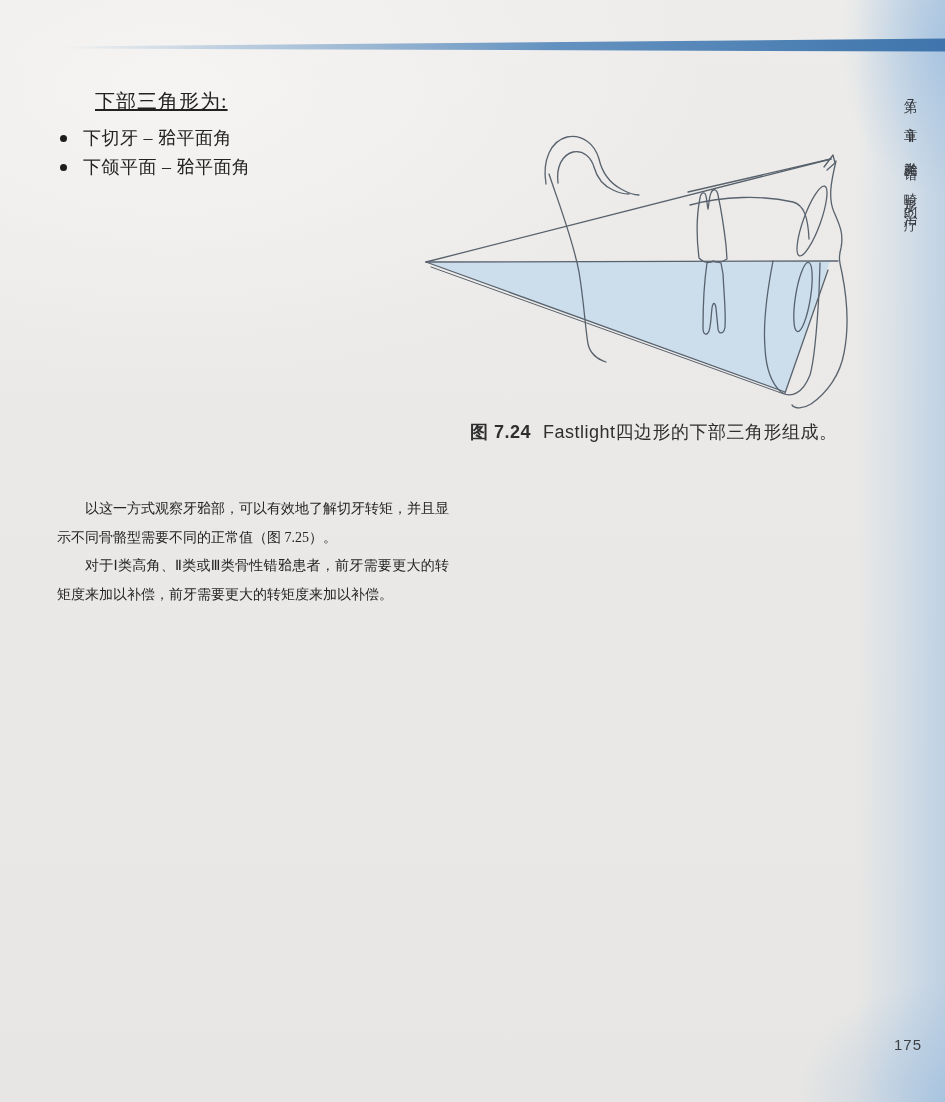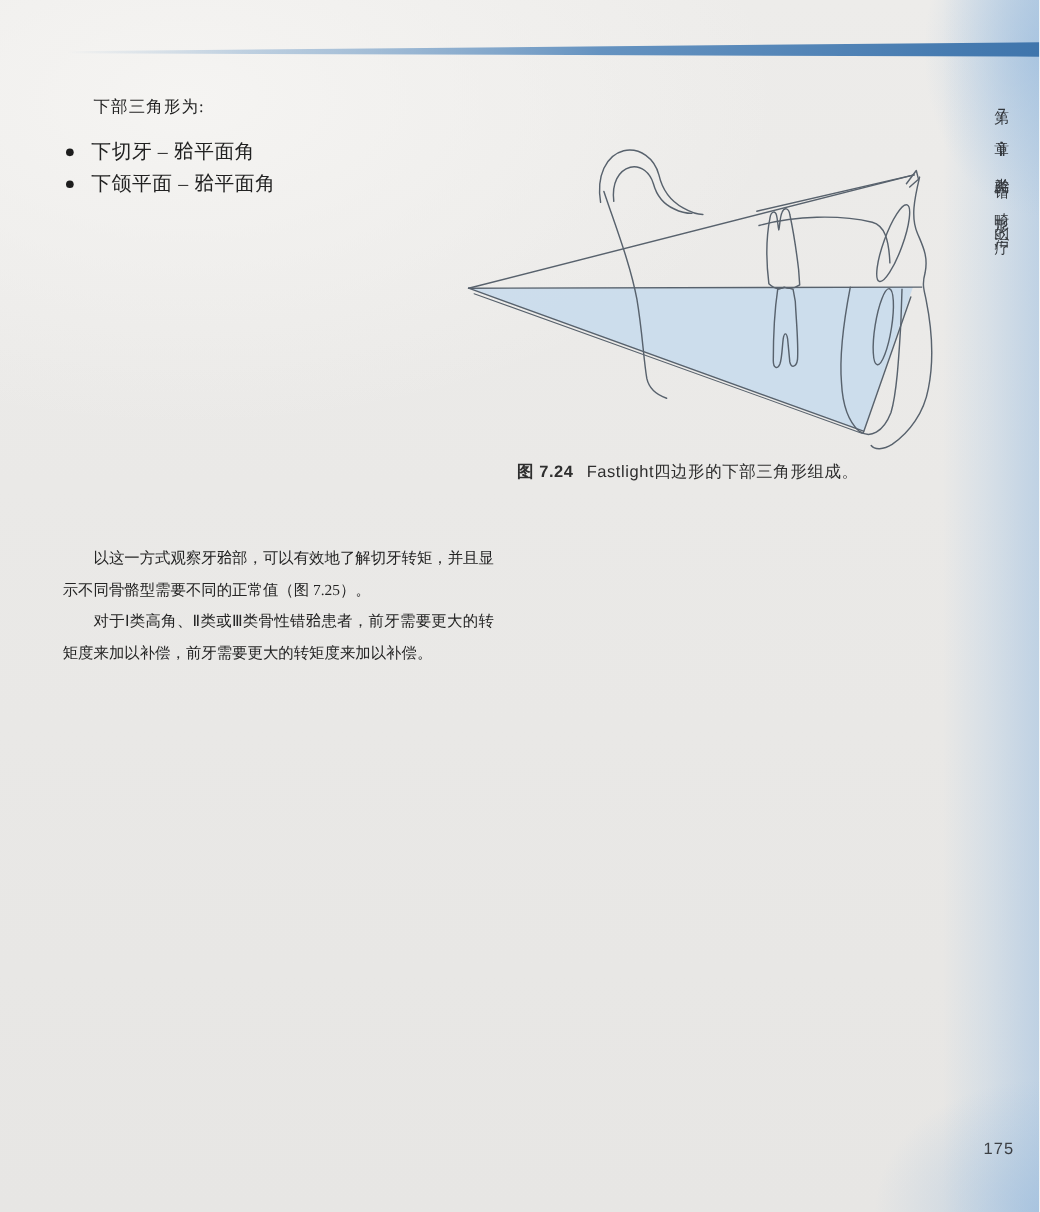--- a/index.html
+++ b/index.html
@@ -27,37 +27,37 @@
     background:radial-gradient(ellipse 200px 160px at 100% 100%, rgba(150,185,220,0.55) 0%, rgba(150,185,220,0) 75%);
   }
   .swoosh{position:absolute;left:0;top:34px;width:945px;height:24px;}
   .chapter-tab{
     position:absolute;top:90px;right:26px;height:330px;
     writing-mode:vertical-rl;text-orientation:upright;
     font-family:"Liberation Sans", sans-serif;
     font-size:13.5px;letter-spacing:6px;color:#33373c;
   }
   .intro-heading{
-    position:absolute;left:85px;top:88px;
-    font-size:15px;letter-spacing:1px;color:#222;
+    position:absolute;left:95px;top:88px;
+    font-size:20px;letter-spacing:1px;color:#222;text-decoration:underline;
   }
   .bullet-list{position:absolute;left:60px;top:124px;width:380px;}
   .bullet-item{
     display:flex;align-items:flex-start;
     font-size:18px;line-height:28.5px;letter-spacing:0.5px;color:#222;
   }
   .bullet-dot{
     width:7px;height:7px;border-radius:50%;background:#1d1d1d;
     margin:11px 16px 0 0;flex:0 0 auto;
   }
   .figure-wrap{position:absolute;left:423px;top:112px;width:452px;height:302px;}
   .figure-caption{
     position:absolute;left:458px;top:420px;width:400px;
     font-family:"Liberation Sans", sans-serif;
-    font-size:15px;color:#2e2e2e;letter-spacing:0.5px;padding-left:12px;
+    font-size:18px;color:#2e2e2e;letter-spacing:0.5px;padding-left:12px;
   }
   .figure-caption .cap-label{font-weight:bold;margin-right:12px;}
   .col{position:absolute;top:495px;font-size:14px;line-height:28.6px;
        text-align:justify;color:#242424;}
   .col p{margin:0;}
   .col p.indent{text-indent:2em;}
   .col-left{left:57px;width:392px;}
   .col-right{left:467px;width:394px;}
   .page-number{
     position:absolute;left:894px;top:1036px;

